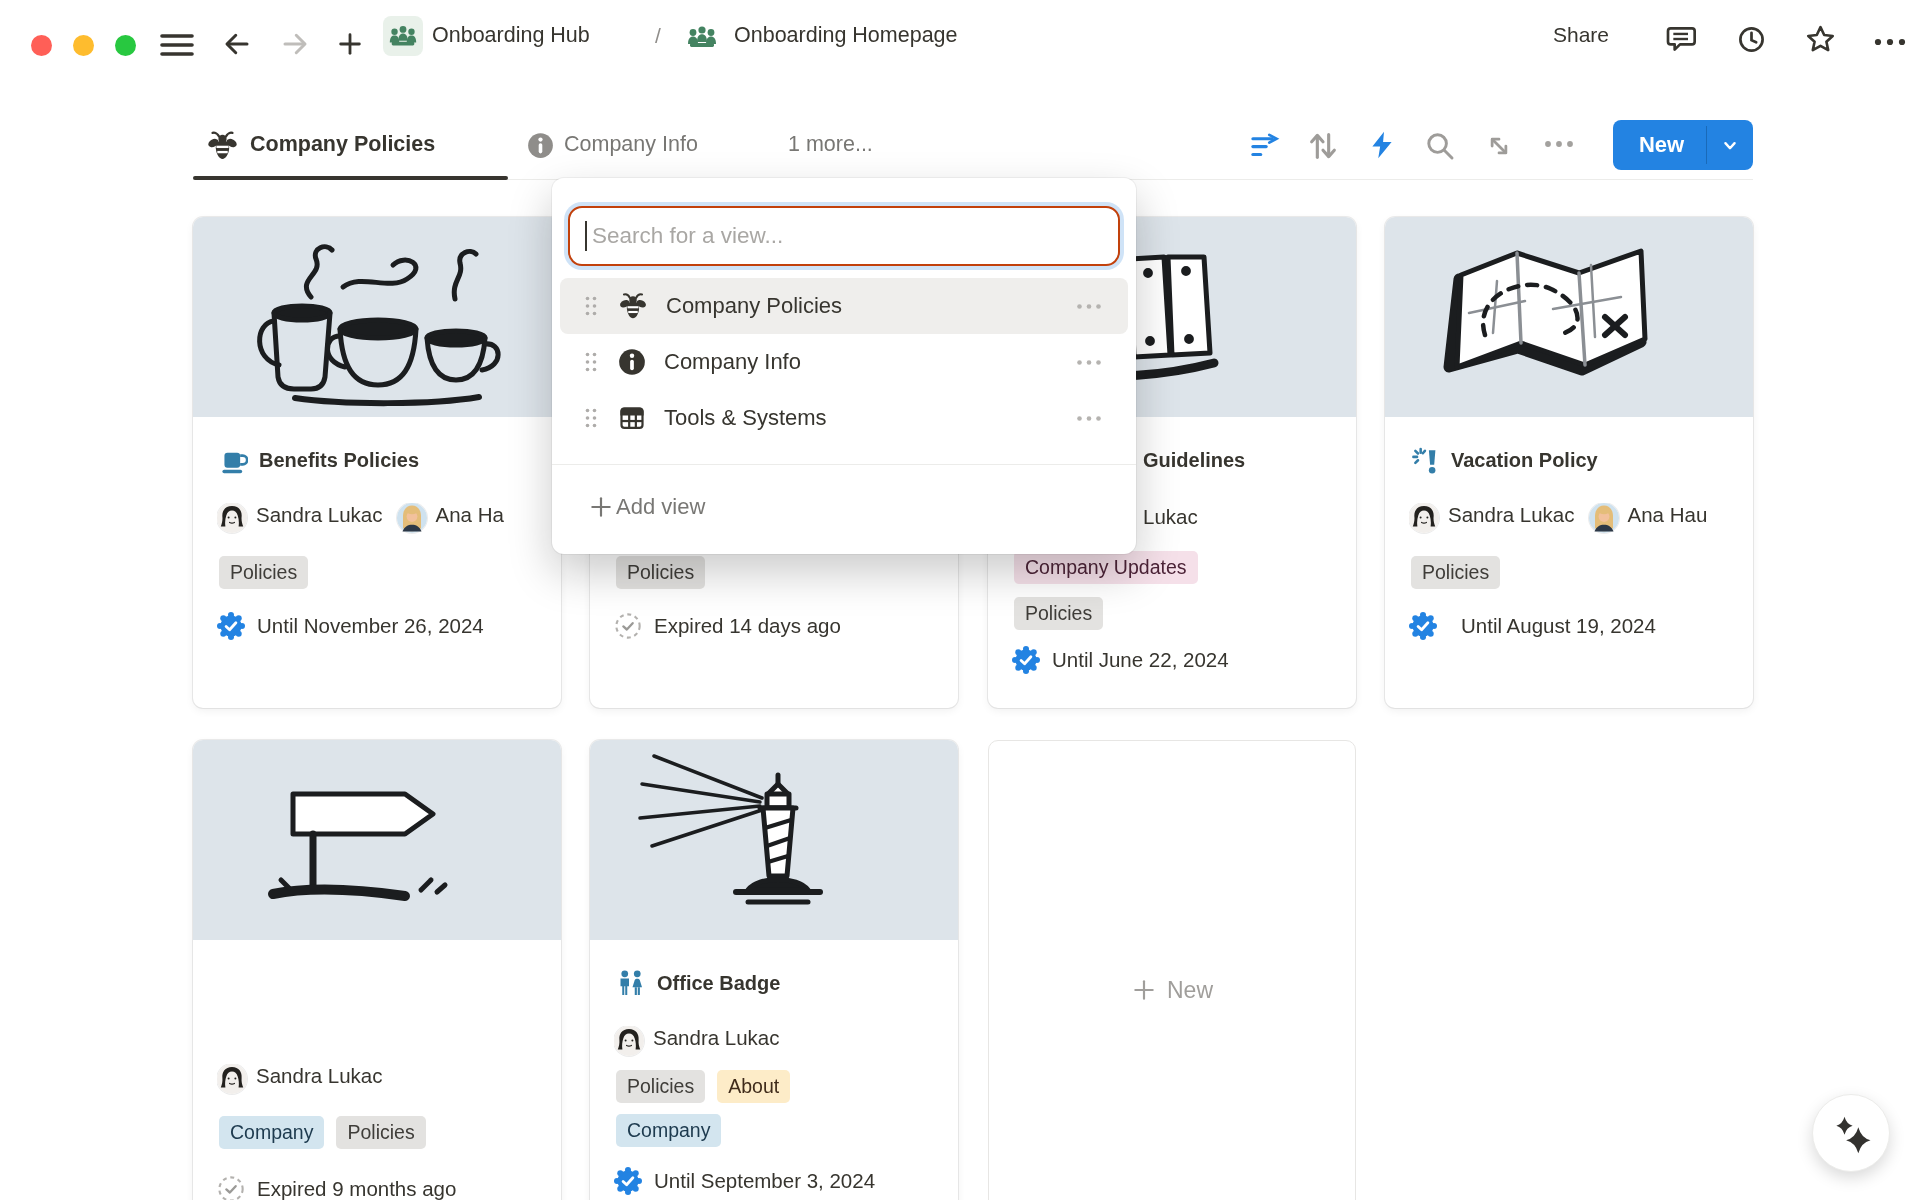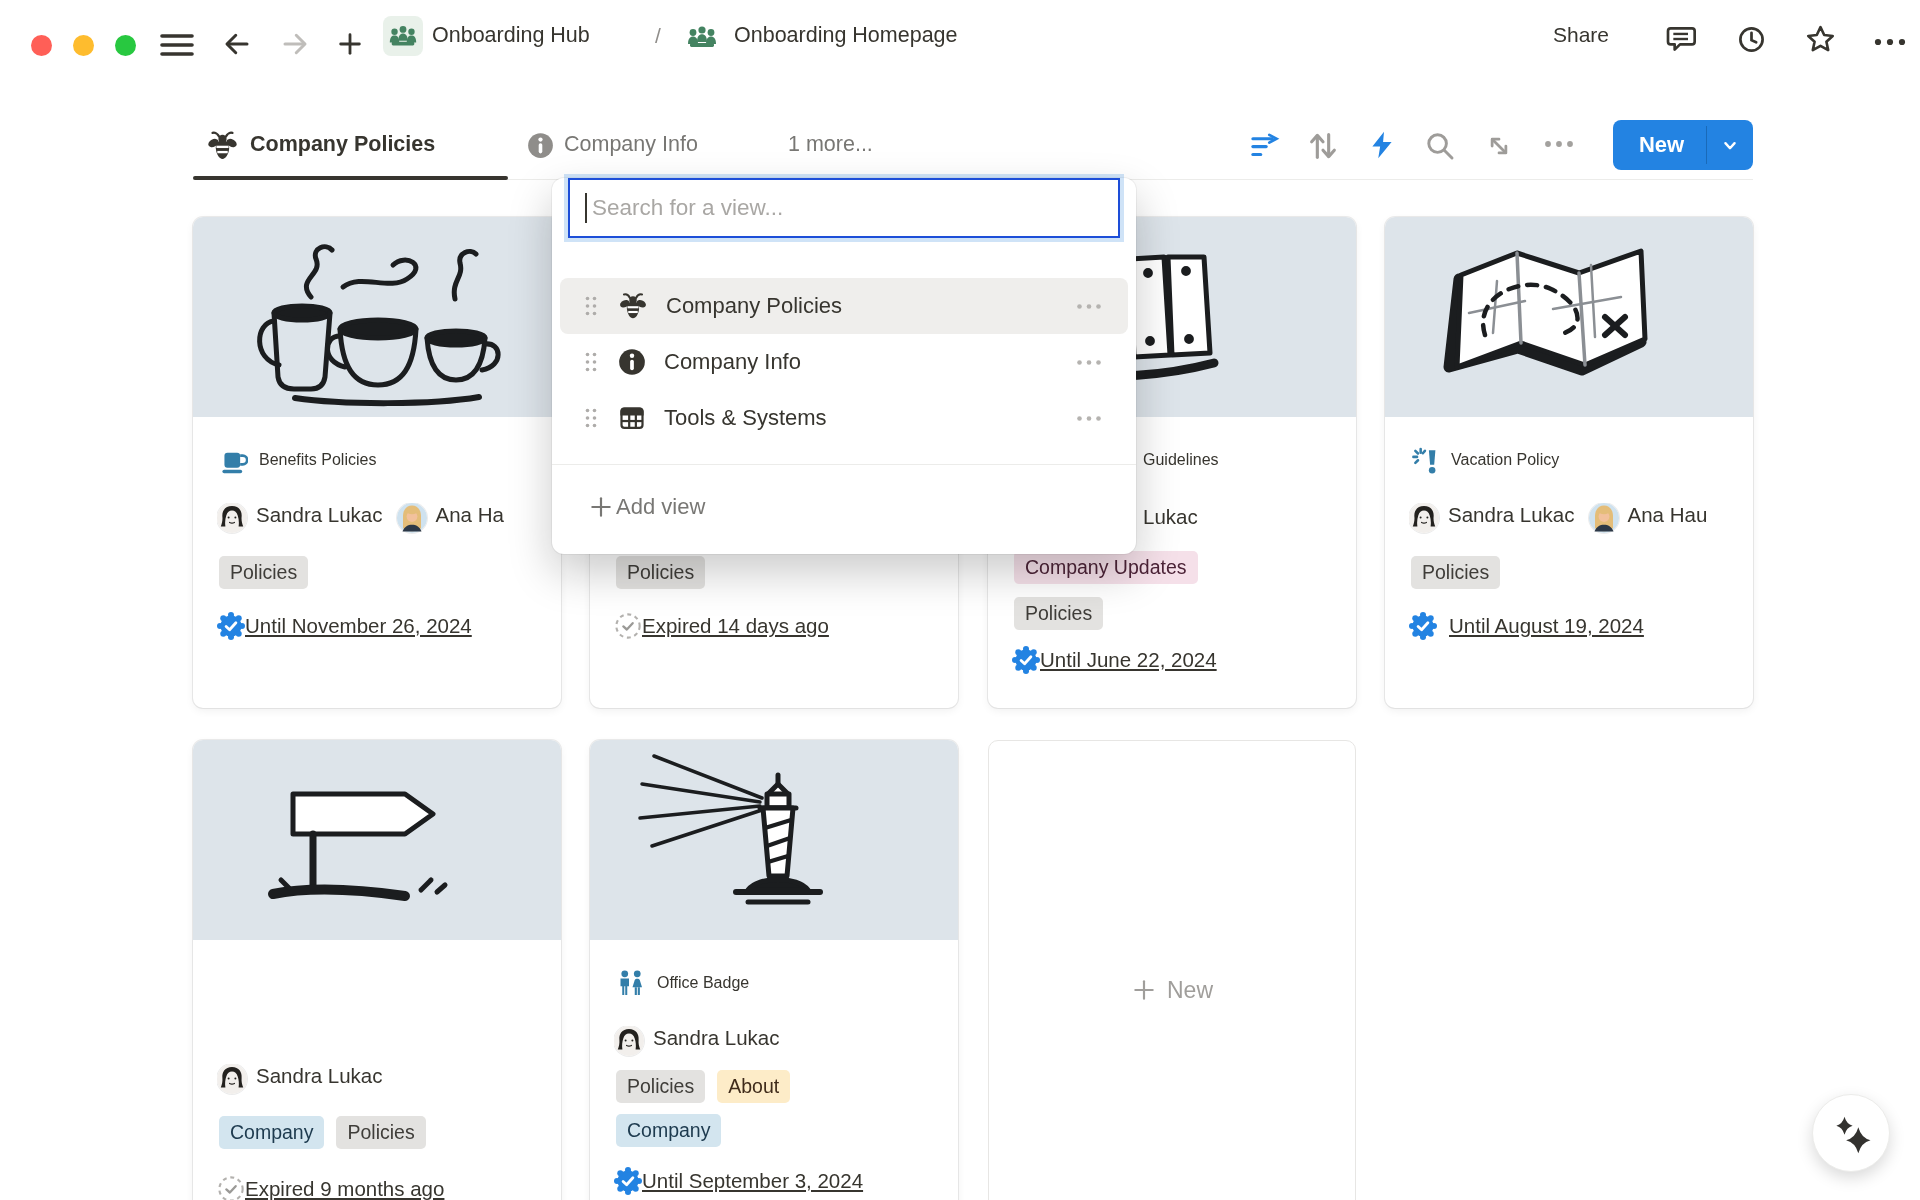--- a/index.html
+++ b/index.html
@@ -22,53 +22,53 @@
   .underline{background:var(--text-primary);border-radius:2px;}
   .hairline{background:#ececea;}
   .new-btn{display:flex;align-items:stretch;background:var(--accent-blue);border-radius:8px;overflow:hidden;cursor:pointer;}
   .new-btn .lbl{flex:1;display:flex;align-items:center;justify-content:center;color:#fff;font-size:22px;font-weight:700;padding:0 6px 0 10px;}
   .new-btn .split{width:1px;background:rgba(10,60,110,.35);margin:6px 0;}
   .new-btn .chev{width:46px;display:flex;align-items:center;justify-content:center;}
 
   
   .menu{background:#fff;border-radius:12px;z-index:10;
         box-shadow:0 0 0 1px rgba(15,15,15,.05),0 18px 44px rgba(15,15,15,.22);}
-  .search-box{position:absolute;left:16px;top:0;width:548px;height:56px;border:2px solid #1d4ed8;border-radius:0;
+  .search-box{position:absolute;left:16px;top:28px;width:548px;height:56px;border:2px solid #c2410c;border-radius:14px;
               box-shadow:0 0 0 4px rgba(84,153,227,.28);background:#fff;}
   .search-box input{position:absolute;inset:0;border:none;outline:none;background:transparent;
               font-family:"Liberation Sans",sans-serif;font-size:22.5px;color:var(--text-primary);padding:0 14px 0 22px;}
   .search-box input::placeholder{color:#a9a7a4;}
   .caret{position:absolute;left:15px;top:13px;width:2px;height:30px;background:var(--text-primary);}
   .menu-row{position:absolute;left:8px;width:568px;height:56px;border-radius:8px;display:flex;align-items:center;
             padding:0 0 0 24px;box-sizing:border-box;cursor:pointer;}
   .menu-row.sel{background:#efeeec;}
   .menu-row .lbl{font-size:22px;font-weight:500;color:var(--text-primary);flex:1;margin-left:18px;white-space:nowrap;}
   .menu-row .handle{margin-right:20px;}
   .menu-row .dots{margin-right:26px;}
   .addview{position:absolute;left:8px;width:568px;height:54px;display:flex;align-items:center;padding-left:28px;box-sizing:border-box;cursor:pointer;}
   .addview .lbl{font-size:22px;font-weight:500;color:var(--text-secondary);margin-left:2px;}
 
   
   .card{position:absolute;width:368px;background:#fff;border-radius:10px;
         box-shadow:0 0 0 1px rgba(15,15,15,.08),0 3px 8px rgba(15,15,15,.06);}
   .cover{position:absolute;left:0;top:0;width:368px;height:200px;background:var(--cover-bg);border-radius:10px 10px 0 0;overflow:hidden;}
   .trow{position:absolute;left:26px;display:flex;align-items:center;}
-  .card-title{font-size:16px;font-weight:400;color:var(--text-primary);line-height:42px;white-space:nowrap;}
+  .card-title{font-size:20px;font-weight:700;color:var(--text-primary);line-height:42px;white-space:nowrap;}
   .t-ic{margin-right:11px;display:flex;}
   .people{position:absolute;left:24px;right:0;display:flex;overflow:hidden;white-space:nowrap;}
   .pname{font-size:20.5px;color:var(--text-primary);margin:0 14px 0 9px;}
   .av{width:30px;height:30px;border-radius:50%;flex:0 0 auto;box-shadow:0 0 0 1px rgba(0,0,0,.08);}
   .tags{position:absolute;left:26px;display:flex;gap:12px;}
   .tag{font-size:19.5px;height:33px;display:flex;align-items:center;padding:0 11px;border-radius:5px;white-space:nowrap;}
   .tag.gray{background:var(--tag-gray-bg);color:#3f3d39;}
   .tag.blue{background:var(--tag-blue-bg);color:#1d3a4e;}
   .tag.pink{background:var(--tag-pink-bg);color:#4c2337;}
   .tag.yellow{background:var(--tag-yellow-bg);color:#402c1b;}
   .status{position:absolute;left:24px;display:flex;align-items:center;}
-  .status .txt{font-size:20.5px;color:var(--text-primary);white-space:nowrap;text-decoration:underline;}
+  .status .txt{font-size:20.5px;color:var(--text-primary);margin-left:12px;white-space:nowrap;}
   .newcard{position:absolute;width:368px;background:#fff;border:1px solid #e7e6e4;border-radius:10px;box-sizing:border-box;}
   .newcard .inner{position:absolute;left:0;right:0;top:226px;height:46px;display:flex;align-items:center;justify-content:center;color:#a09e9b;}
   .newcard .inner .lbl{font-size:23px;margin-left:10px;}
 
   .ai-fab{position:absolute;left:1812px;top:1094px;width:76px;height:76px;border-radius:50%;background:#fff;
           border:1px solid #ececea;box-shadow:0 6px 16px rgba(0,0,0,.15);display:flex;align-items:center;justify-content:center;z-index:20;cursor:pointer;}
 </style>
 </head>
 <body>
 

